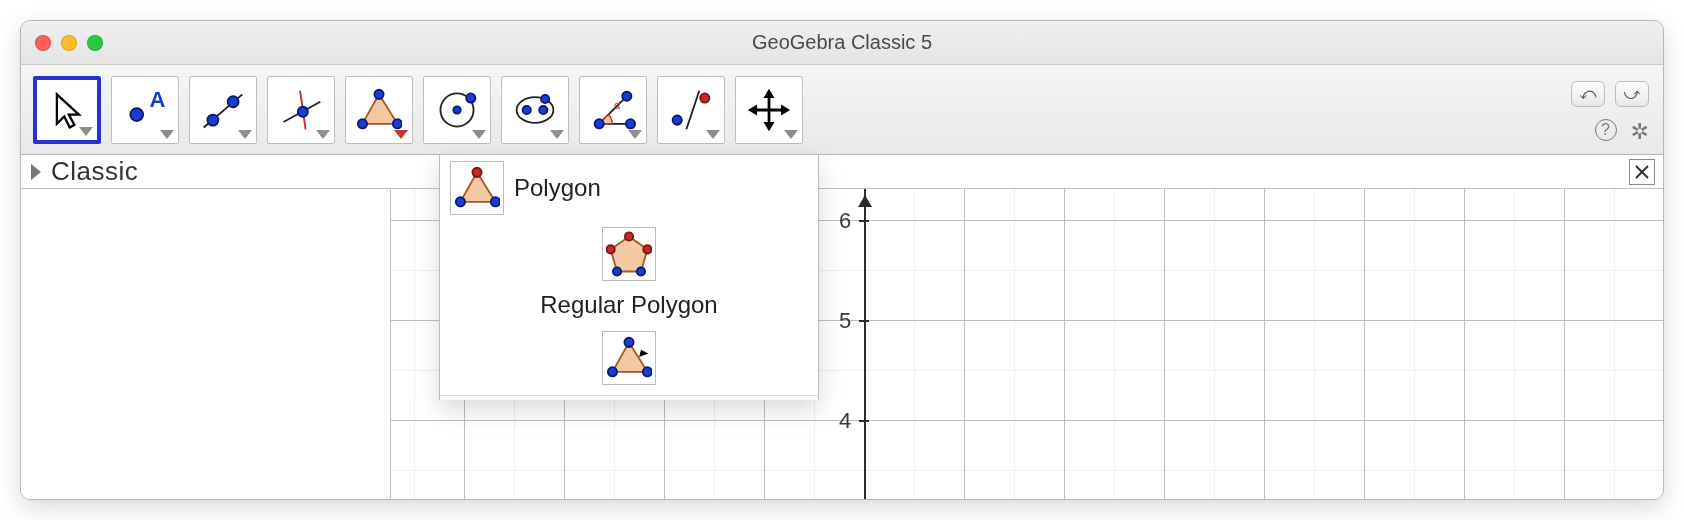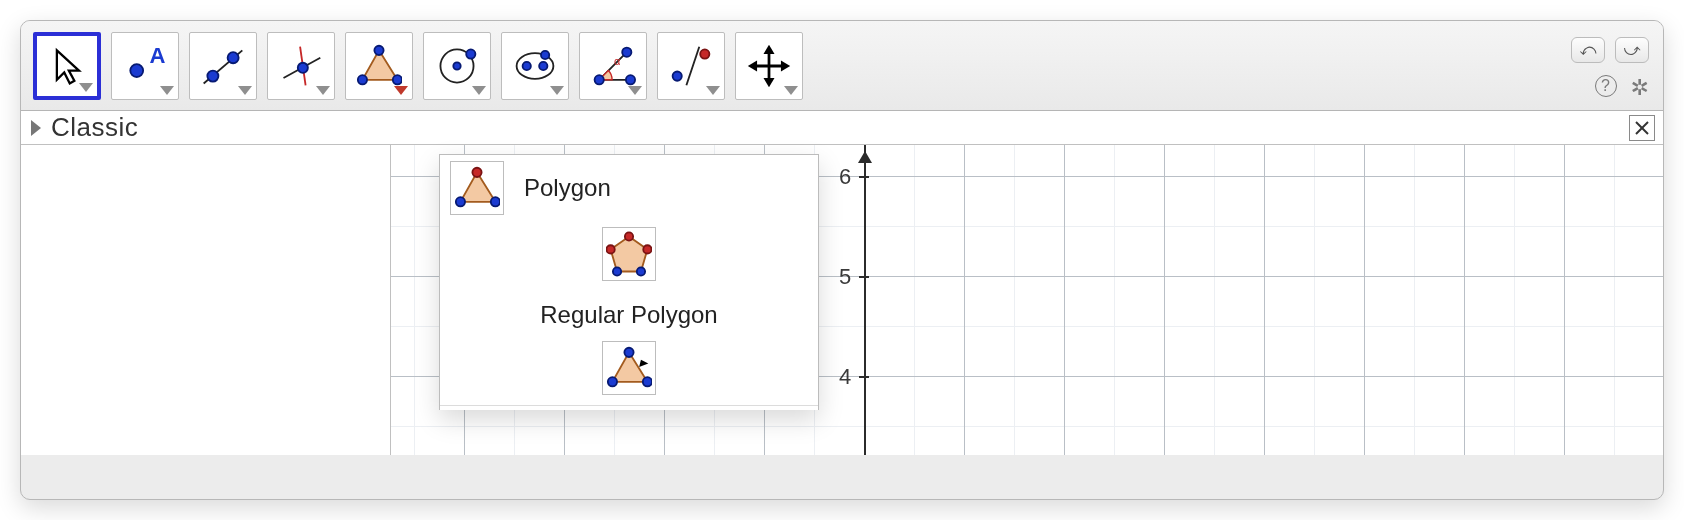--- a/index.html
+++ b/index.html
@@ -103,32 +103,40 @@
   .ticklabel { position:absolute; font-size:22px; color:#3a3a3a; }
   .tick { position:absolute; width:10px; height:2px; background:#2b2b2b; left:468px; }
 
   
   .dropdown {
     position:absolute; top:133px; left:418px; width:380px;
     background:#fff; border:1px solid #bcbcbc; border-bottom:none;
     box-shadow:0 10px 24px rgba(0,0,0,.15);
     z-index:10;
   }
-  .dd-item { display:flex; align-items:center; gap:20px; padding:6px 10px; cursor:default; }
+  .dd-item { display:flex; align-items:center; gap:10px; padding:6px 10px; cursor:default; }
   .dd-item + .dd-item { border-top:0;flex-direction:column; }
   .dd-sep { height:1px; background:#dcdcdc; margin:4px 0; }
   .dd-icon { width:54px; height:54px; border:1px solid #bdbdbd; background:#fff; display:flex; align-items:center; justify-content:center; }
   .dd-label { font-size:24px; color:#222; }
   .svgicon-sm { width:46px; height:46px; }
 </style>
 </head>
 <body>
 
 <div class="window">
 
+  <div class="titlebar">
+    <div class="traffic">
+      <div class="tl red"></div>
+      <div class="tl yellow"></div>
+      <div class="tl green"></div>
+    </div>
+    <div class="title">GeoGebra Classic 5</div>
+  </div>
 
   <div class="toolbar">
     <div class="tools">
 
       <div class="toolbtn selected">
         <svg class="svgicon-sm" viewBox="0 0 50 50">
           <path d="M14 8 L14 40 L22 32 L28 44 L33 41 L27 30 L38 30 Z" fill="#fff" stroke="#000" stroke-width="2.5"></path>
         </svg>
         <div class="caret"></div>
       </div>

